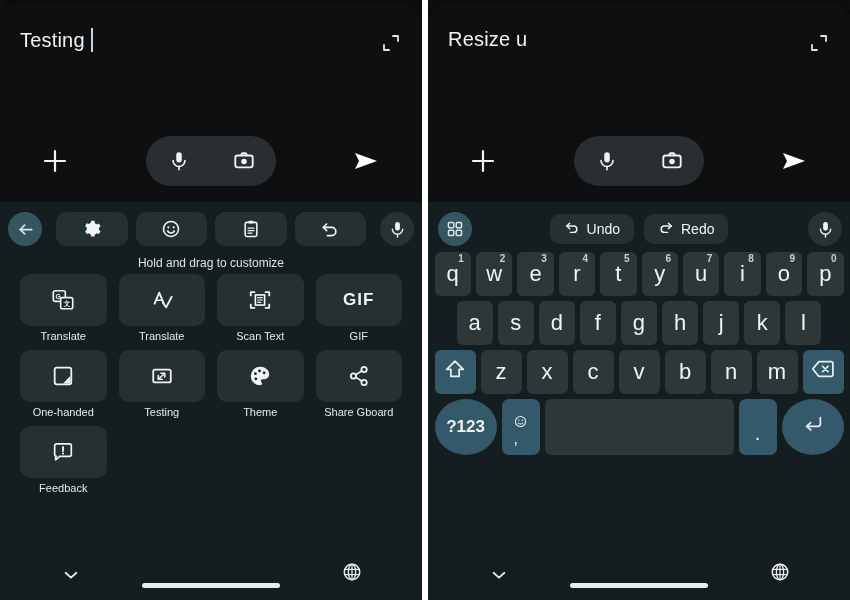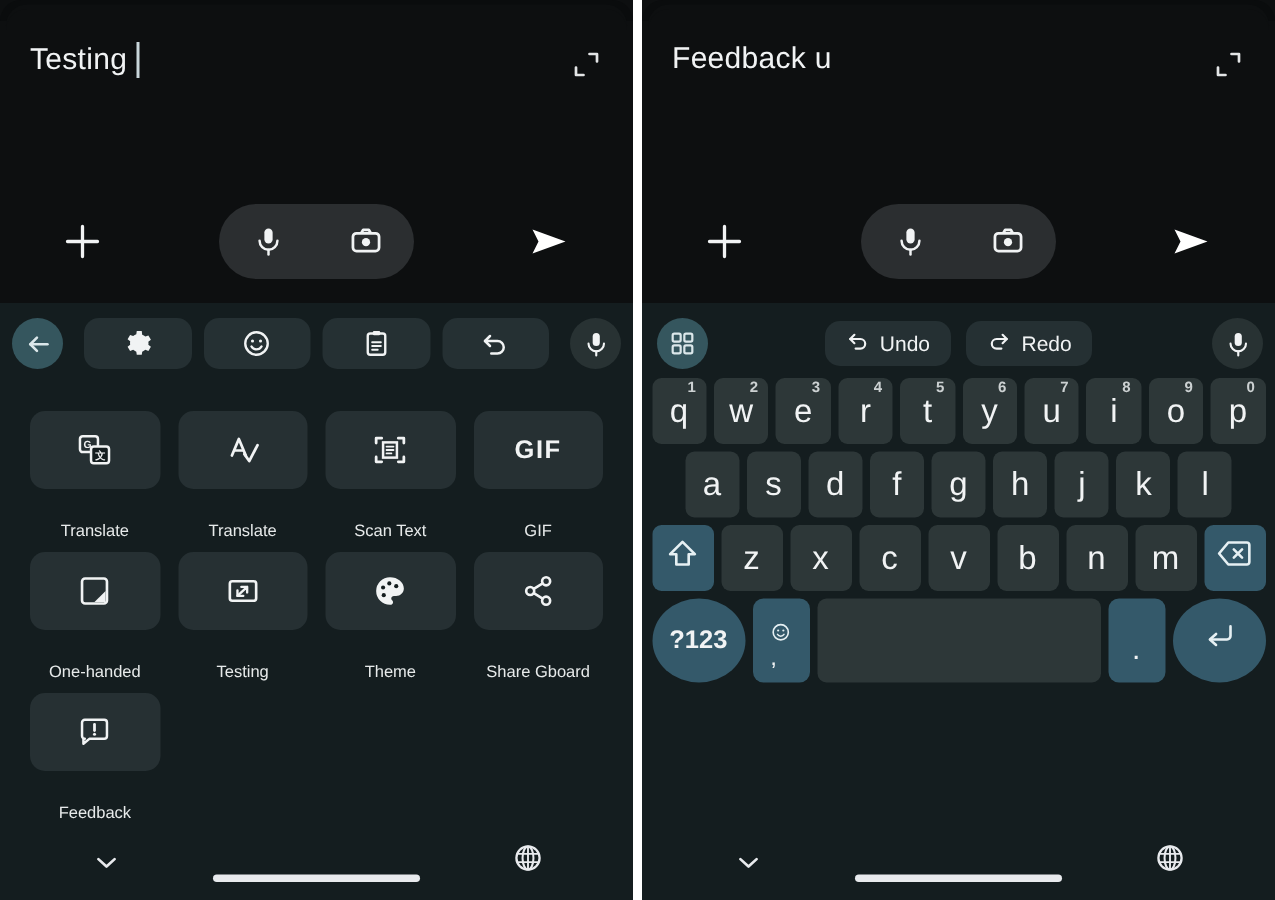--- a/index.html
+++ b/index.html
@@ -98,21 +98,21 @@
   .grid {
     position: absolute; top: 72px; left: 20px; right: 20px;
     display: grid; grid-template-columns: repeat(4, 1fr);
     row-gap: 8px; column-gap: 12px;
   }
   .tile { display: flex; flex-direction: column; align-items: center; }
   .tile-box {
     width: 100%; height: 52px; background: #263033; border-radius: 10px;
     display: flex; align-items: center; justify-content: center;
   }
-  .tile-label { margin-top: 22px; font-size: 11px; color: #e7eaea; white-space: nowrap; }
+  .tile-label { margin-top: 4px; font-size: 11px; color: #e7eaea; white-space: nowrap; }
 
   
   .kb-toolbar-r { position: absolute; top: 6px; left: 0; right: 0; height: 42px; }
   .grid-circle {
     position: absolute; left: 10px; top: 4px; width: 34px; height: 34px;
     border-radius: 50%; background: #35565e; display:flex; align-items:center; justify-content:center;
   }
   .ur-wrap {
     position: absolute; left: 0; right: 0; top: 6px;
     display: flex; justify-content: center; gap: 10px;
@@ -253,20 +253,21 @@
 
         <div class="tb-mic">
           <svg viewBox="0 0 24 24" width="19" height="19">
             <rect x="9" y="2.5" width="6" height="11" rx="3" fill="#f1f3f4"></rect>
             <path d="M5.5 11.5 a6.5 6.5 0 0 0 13 0" stroke="#f1f3f4" stroke-width="1.8" stroke-linecap="round"></path>
             <path d="M12 18 V21.5" stroke="#f1f3f4" stroke-width="1.8" stroke-linecap="round"></path>
           </svg>
         </div>
       </div>
 
+      <div class="hint">Hold and drag to customize</div>
 
       <div class="grid">
 
         <div class="tile">
           <div class="tile-box">
             <svg viewBox="0 0 26 26" width="24" height="24">
               <rect x="2.5" y="3" width="13" height="11.5" rx="2" stroke="#f1f3f4" stroke-width="1.8"></rect>
               <rect x="10.5" y="10.5" width="13" height="12" rx="2" stroke="#f1f3f4" stroke-width="1.8" fill="#141d1f"></rect>
               <text x="5" y="11.6" font-size="7.5" fill="#f1f3f4" font-family="Liberation Sans, sans-serif" font-weight="700">G</text>
               <text x="13.5" y="19.8" font-size="7.5" fill="#f1f3f4" font-family="Liberation Sans, sans-serif" font-weight="700">文</text>
@@ -384,21 +385,21 @@
     </div>
   </div>
 
   <div class="divider"></div>
 
   <div class="panel right">
     <div class="frame-top"></div>
 
     <div class="compose">
       <div class="compose-text">
-        <span>Feedback u</span>
+        <span>Resize u</span>
       </div>
       <div class="expand-icon">
         <svg viewBox="0 0 18 18" width="18" height="18">
           <path d="M11 2 L16 2 L16 7" stroke="#e3e5e6" stroke-width="1.8" stroke-linecap="round" stroke-linejoin="round"></path>
           <path d="M7 16 L2 16 L2 11" stroke="#e3e5e6" stroke-width="1.8" stroke-linecap="round" stroke-linejoin="round"></path>
         </svg>
       </div>
 
       <div class="compose-bar">
         <div class="plus-btn">

